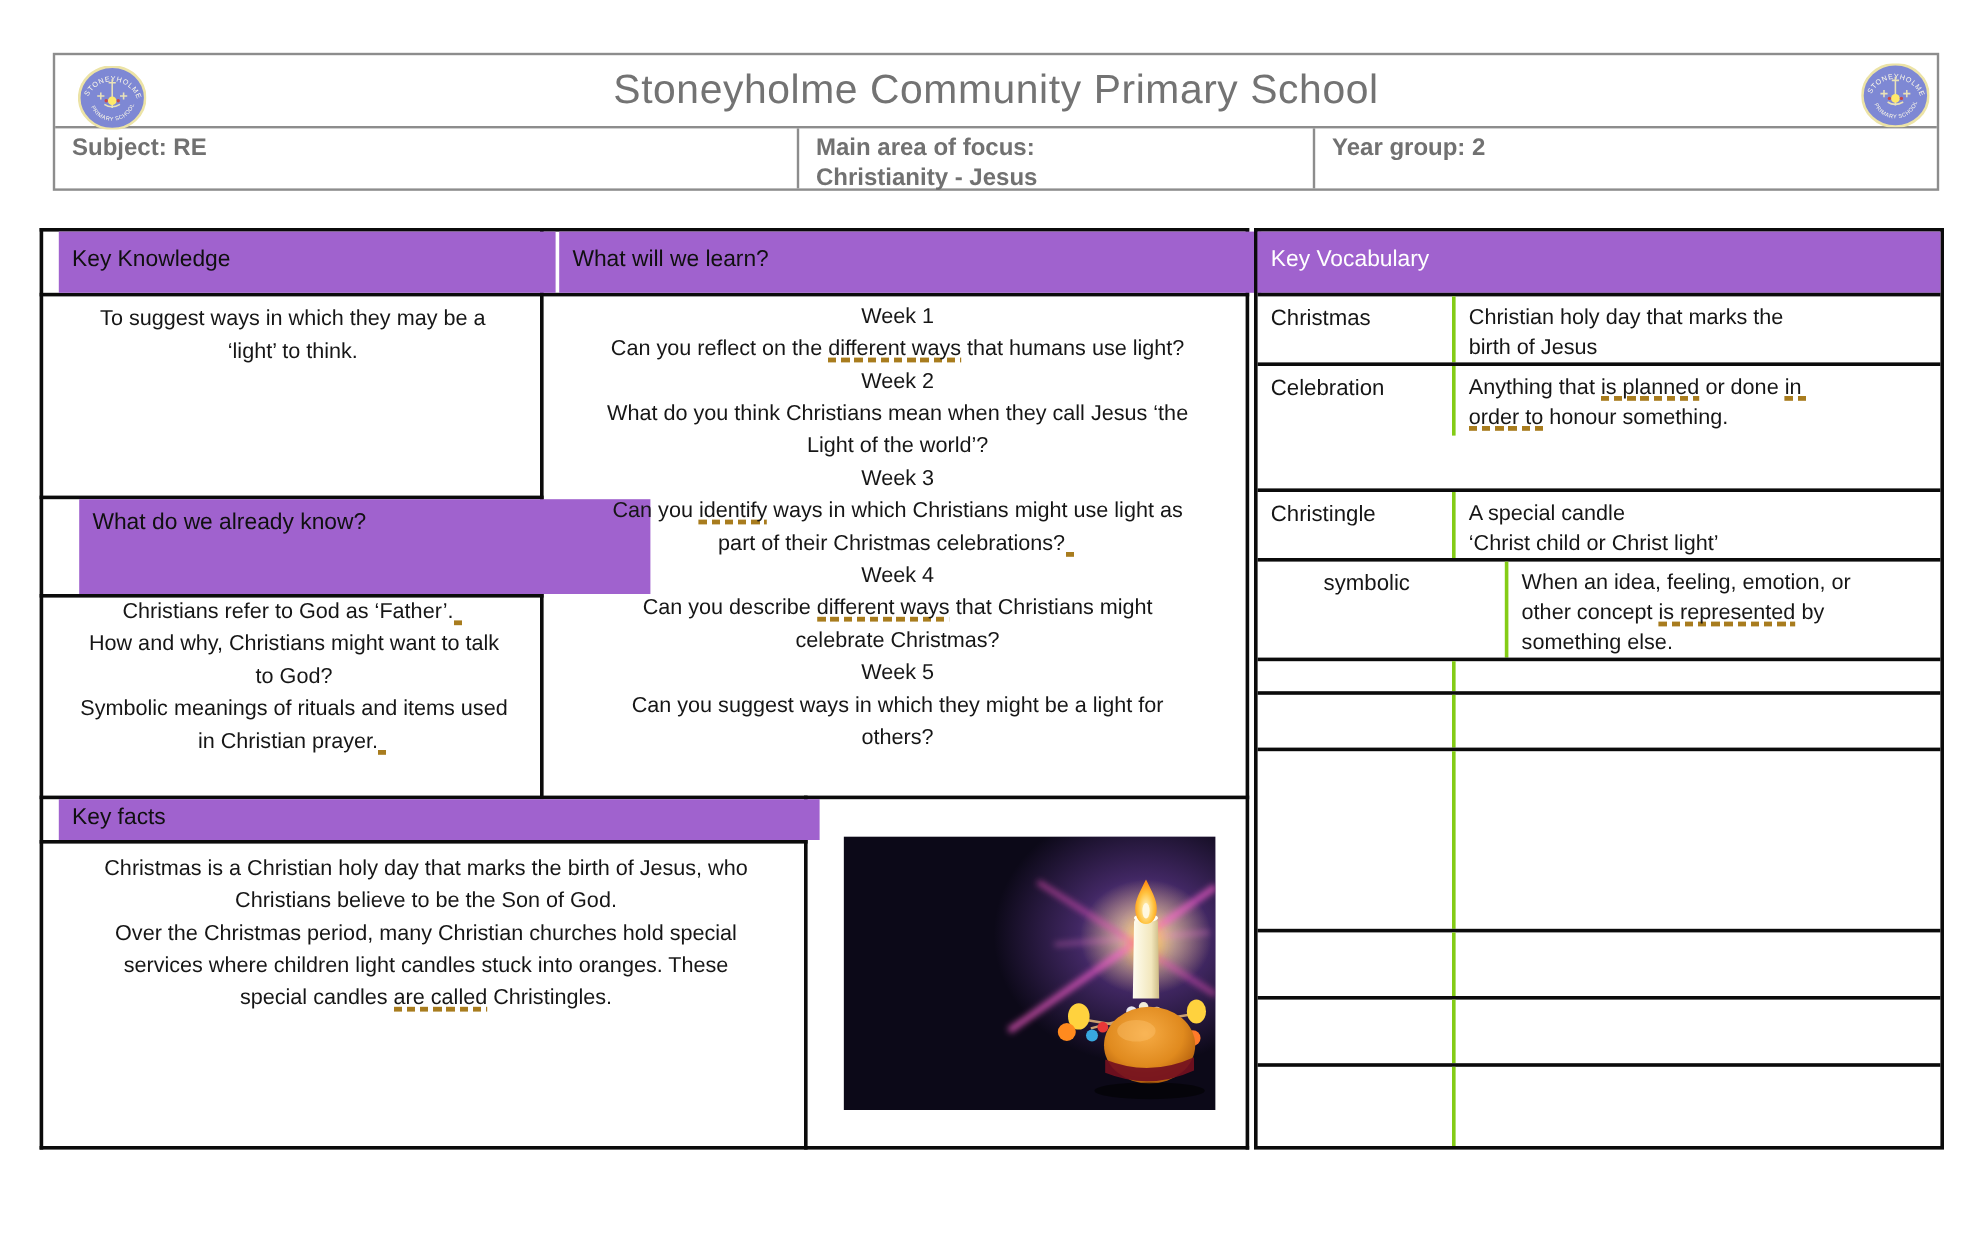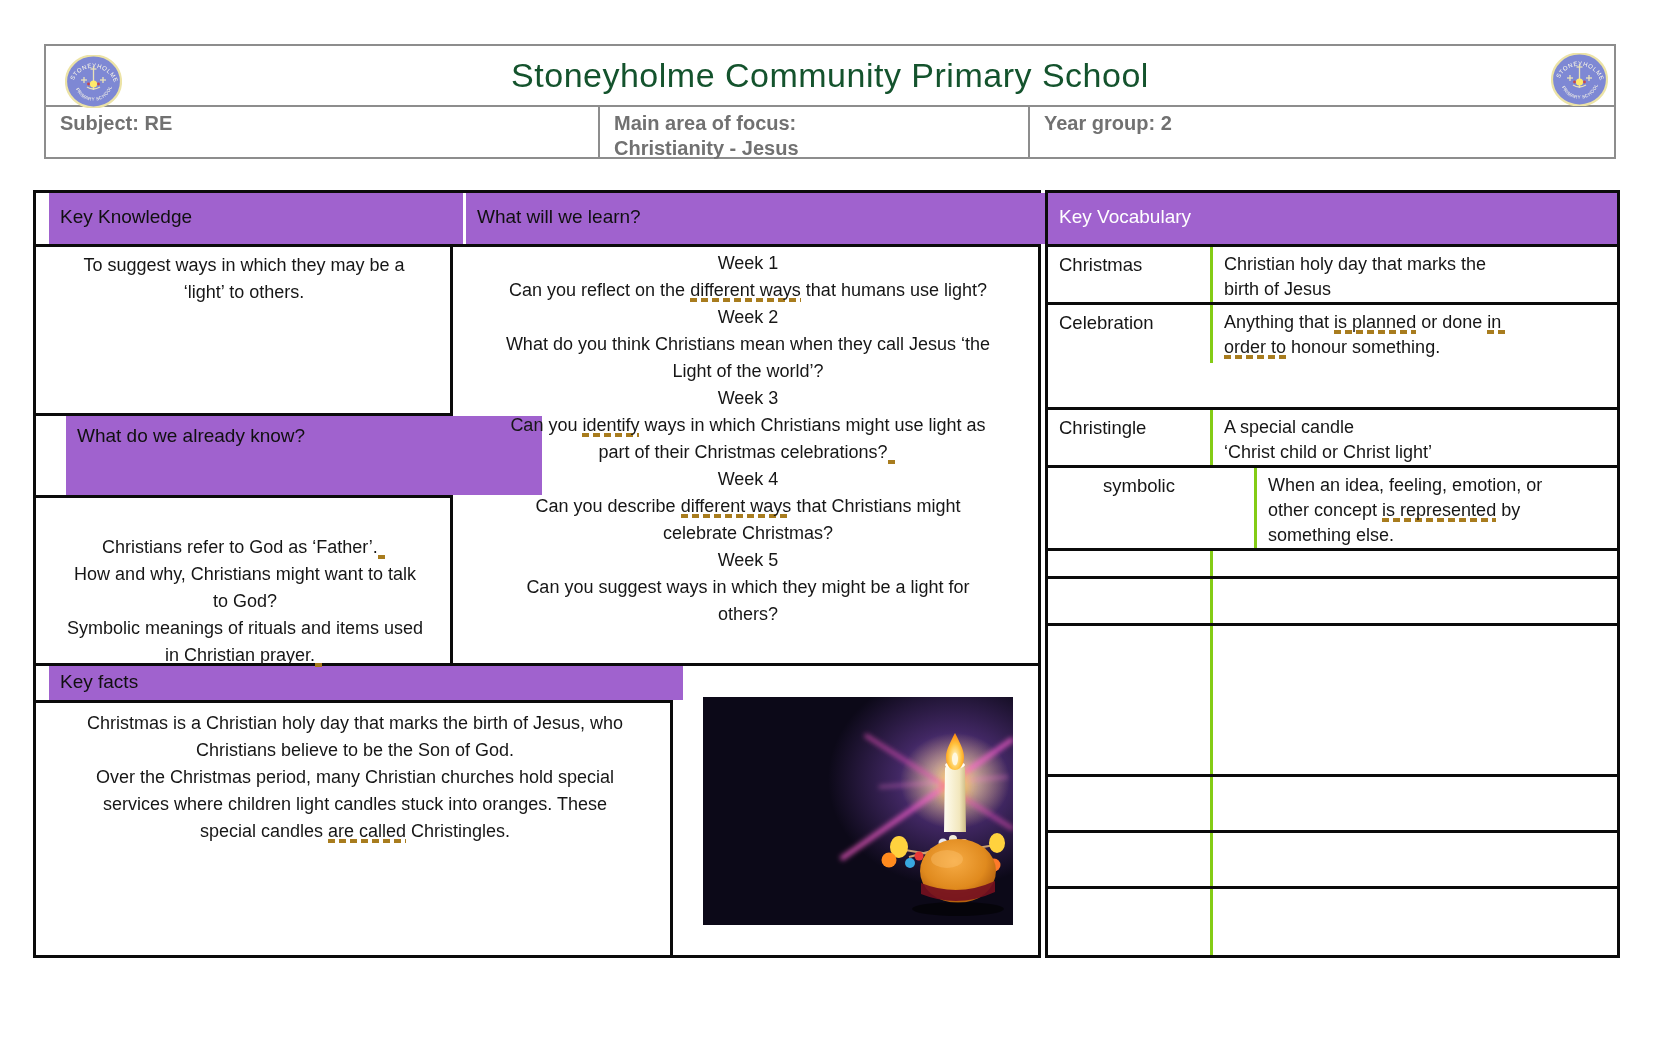--- a/index.html
+++ b/index.html
@@ -3,27 +3,27 @@
 <meta charset="utf-8">
 <style>
   html,body{margin:0;padding:0;background:#ffffff;}
   .page{position:relative;width:1654px;height:1046px;background:#fff;overflow:hidden;
         font-family:"Liberation Sans", sans-serif;color:#161616;}
   
   .hdr{position:absolute;left:44px;top:44px;width:1572px;height:115px;
        border:2px solid #8d8d8d;box-sizing:border-box;}
   .hdr-title-row{position:relative;height:61px;border-bottom:2px solid #8d8d8d;box-sizing:border-box;}
   .title{position:absolute;left:0;right:0;top:0;height:61px;line-height:58px;text-align:center;
-         font-size:34px;color:#14532d;letter-spacing:0.5px;}
+         font-size:34px;color:#737373;letter-spacing:0.5px;}
   .logo{position:absolute;width:57px;height:53px;}
   .logo-l{left:19px;top:9px;}
   .logo-r{right:6px;top:7px;}
   .hdr-row2{display:flex;height:50px;}
   .hcell{box-sizing:border-box;padding:4px 12px 0 14px;font-size:20px;font-weight:bold;color:#717171;line-height:25px;}
-  .c1{width:554px;border-right:2px solid #8d8d8d;}
+  .c1{width:620px;border-right:2px solid #8d8d8d;}
   .c2{width:430px;border-right:2px solid #8d8d8d;}
   .c3{flex:1;}
   
   .ln{position:absolute;background:#0b0b0b;}
   
   .phead{position:absolute;background:#a062ce;box-sizing:border-box;
          font-size:19px;color:#101010;padding:13px 0 0 11px;margin-left:13px;}
   .phead.toppad{padding-top:9px;}
   
   .tbody{position:absolute;font-size:18px;line-height:27px;text-align:center;}
@@ -117,39 +117,39 @@
   <div class="ln" style="left:1038px;top:190px;width:3px;height:768px;"></div>
   <div class="ln" style="left:670px;top:663px;width:3px;height:295px;"></div>
 
   <div class="phead" style="left:36px;top:193px;width:414px;height:51px;">Key Knowledge</div>
   <div class="phead" style="left:453px;top:193px;width:585px;height:51px;">What will we learn?</div>
   <div class="phead toppad" style="left:53px;top:416px;width:476px;height:79px;">What do we already know?</div>
   <div class="phead toppad" style="left:36px;top:666px;width:634px;height:34px;padding-top:5px;">Key facts</div>
 
   <div class="tbody" style="left:46px;top:252px;width:396px;">
       <div class="tline"><span>To suggest ways in which they may be a</span></div>
-      <div class="tline"><span>‘light’ to others.</span></div>
+      <div class="tline"><span>‘light’ to think.</span></div>
     </div>
   <div class="tbody" style="left:462px;top:250px;width:572px;">
       <div class="tline"><span>Week 1</span></div>
       <div class="tline"><span>Can you reflect on the </span><span class="dash">different ways</span><span> that humans use light?</span></div>
       <div class="tline"><span>Week 2</span></div>
       <div class="tline"><span>What do you think Christians mean when they call Jesus ‘the</span></div>
       <div class="tline"><span>Light of the world’?</span></div>
       <div class="tline"><span>Week 3</span></div>
       <div class="tline"><span>Can you </span><span class="dash">identify</span><span> ways in which Christians might use light as</span></div>
       <div class="tline"><span>part of their Christmas celebrations?</span><span class="dash">&nbsp;&nbsp;</span></div>
       <div class="tline"><span>Week 4</span></div>
       <div class="tline"><span>Can you describe </span><span class="dash">different ways</span><span> that Christians might</span></div>
       <div class="tline"><span>celebrate Christmas?</span></div>
       <div class="tline"><span>Week 5</span></div>
       <div class="tline"><span>Can you suggest ways in which they might be a light for</span></div>
       <div class="tline"><span>others?</span></div>
     </div>
-  <div class="tbody" style="left:46px;top:534px;width:398px;">
+  <div class="tbody" style="left:46px;top:496px;width:398px;">
       <div class="tline"><span>Christians refer to God as ‘Father’.</span><span class="dash">&nbsp;&nbsp;</span></div>
       <div class="tline"><span>How and why, Christians might want to talk</span></div>
       <div class="tline"><span>to God?</span></div>
       <div class="tline"><span>Symbolic meanings of rituals and items used</span></div>
       <div class="tline"><span>in Christian prayer.</span><span class="dash">&nbsp;&nbsp;</span></div>
     </div>
   <div class="tbody" style="left:46px;top:710px;width:618px;">
       <div class="tline"><span>Christmas is a Christian holy day that marks the birth of Jesus, who</span></div>
       <div class="tline"><span>Christians believe to be the Son of God.</span></div>
       <div class="tline"><span>Over the Christmas period, many Christian churches hold special</span></div>

